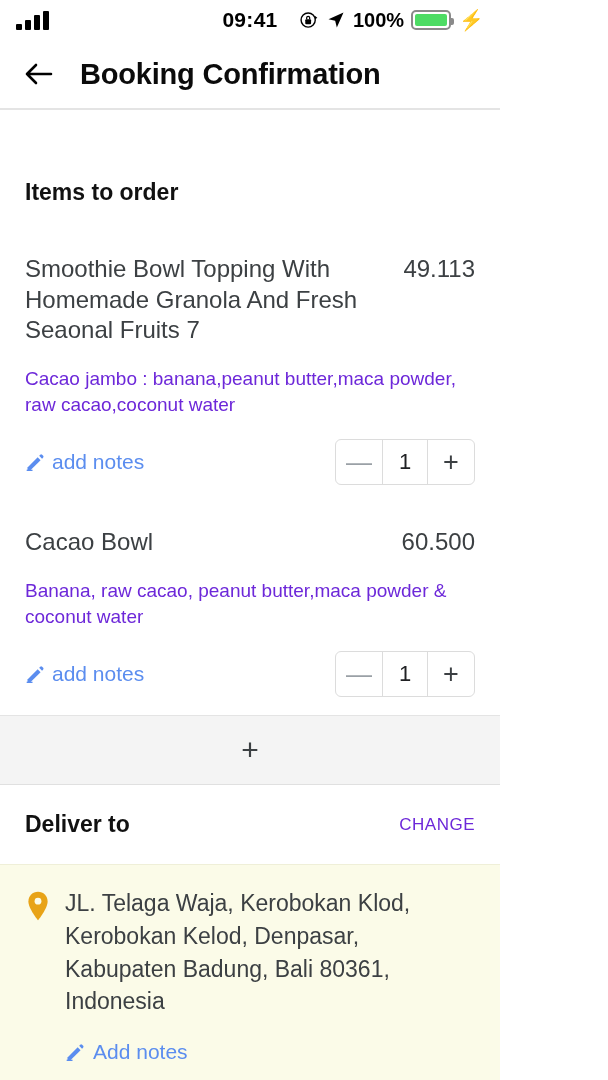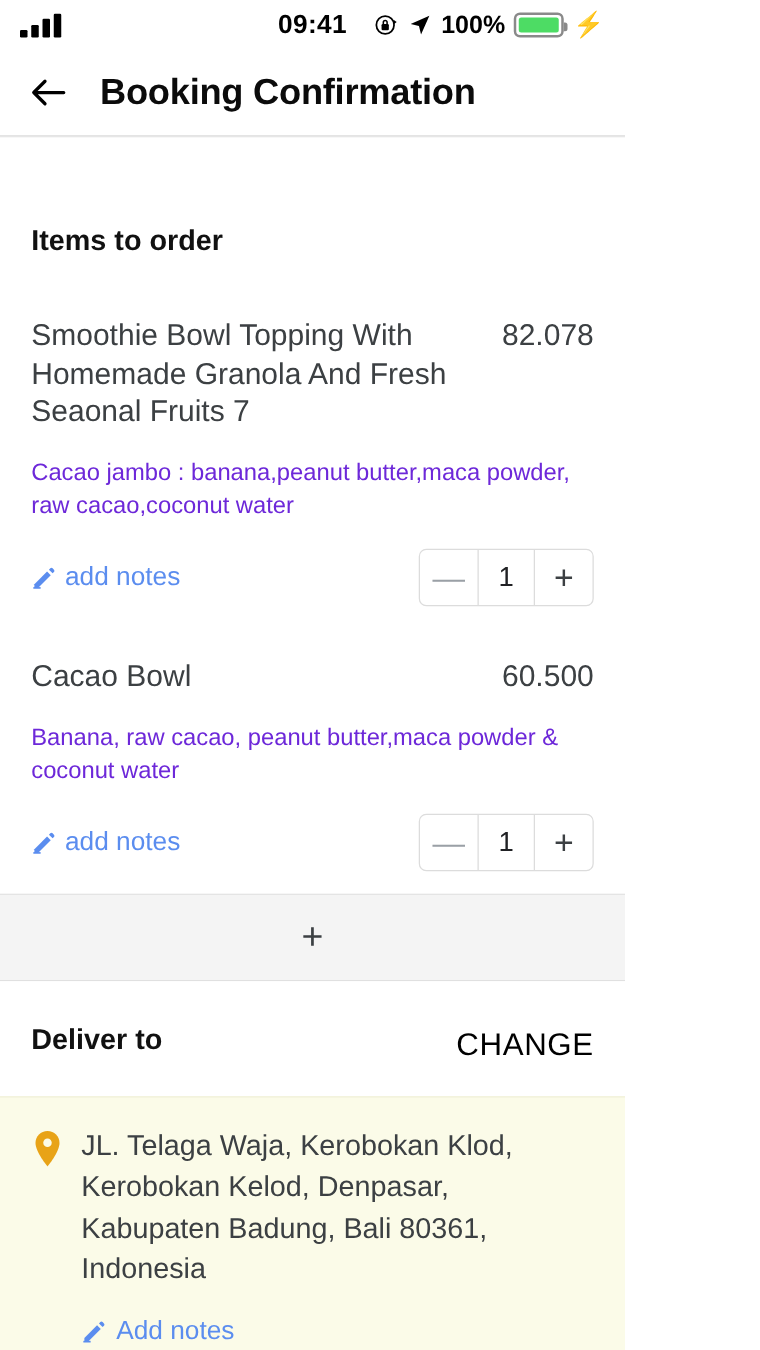--- a/index.html
+++ b/index.html
@@ -103,21 +103,21 @@
   }
   .add-more .plus-ic { font-size: 30px; color: #3c4043; line-height: 1; font-weight: 300; }
   .add-more span.lbl { font-size: 22px; color: #3c4043; letter-spacing: .4px; }
 
   
   .deliver-row {
     display: flex; align-items: center; justify-content: space-between;
     padding: 26px 25px; background: #fff;
   }
   .deliver-label { font-size: 23px; font-weight: bold; color: #111; }
-  .change-link { font-size: 25px; color: #000000; letter-spacing: .5px; cursor: pointer; margin-top: 11px; }
+  .change-link { font-size: 17px; color: #6d28d9; letter-spacing: .5px; cursor: pointer; }
 
   
   .address-card {
     background: #fbfbe8; padding: 22px 25px 18px;
     border-top: 1px solid #efefd8; display: flex; gap: 14px; align-items: flex-start;
   }
   .pin { width: 26px; height: 30px; flex: 0 0 26px; margin-top: 4px; }
   .address-text { font-size: 23px; line-height: 1.42; color: #3c4043; }
   .address-notes { display: flex; align-items: center; gap: 8px; margin-top: 22px; cursor: pointer; }
   .address-notes span { font-size: 21px; color: #5b8def; }
@@ -172,21 +172,21 @@
   <div class="spacer-band" style="height:14px"></div>
 
   <div class="section-title-row">
     <div class="section-title">Items to order</div>
   </div>
   <div class="hairline"></div>
 
   <div class="item">
     <div class="item-head">
       <div class="item-name">Smoothie Bowl Topping With Homemade Granola And Fresh Seaonal Fruits 7</div>
-      <div class="item-price">82.078</div>
+      <div class="item-price">49.113</div>
     </div>
     <div class="item-desc">Cacao jambo : banana,peanut butter,maca powder, raw cacao,coconut water</div>
     <div class="item-foot">
       <div class="add-notes">
         <svg class="pencil" viewBox="0 0 24 24">
           <path d="M3 18.5 L15.2 6.3 l3.5 3.5 L6.5 22 H3 z" fill="#5b8def"></path>
           <path d="M17 4.5 l3.5 3.5 1.3-1.3 a1.6 1.6 0 0 0 0-2.2 l-1.3-1.3 a1.6 1.6 0 0 0-2.2 0 z" fill="#5b8def"></path>
           <rect x="2" y="21.2" width="7" height="1.6" fill="#5b8def"></rect>
         </svg>
         <span>add notes</span>

